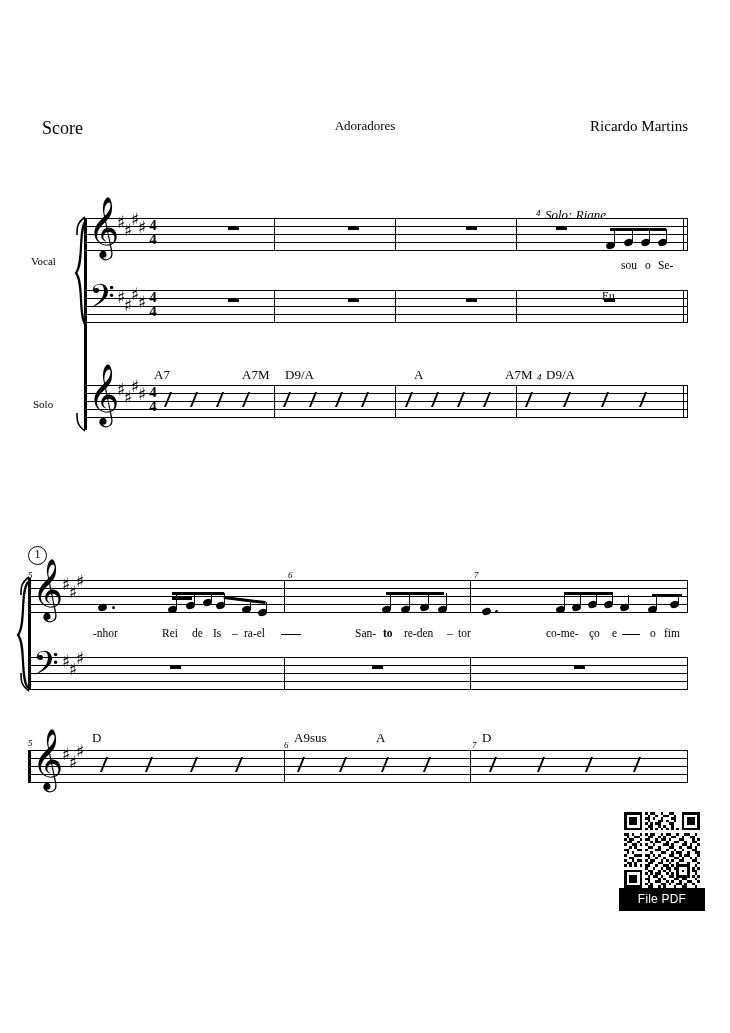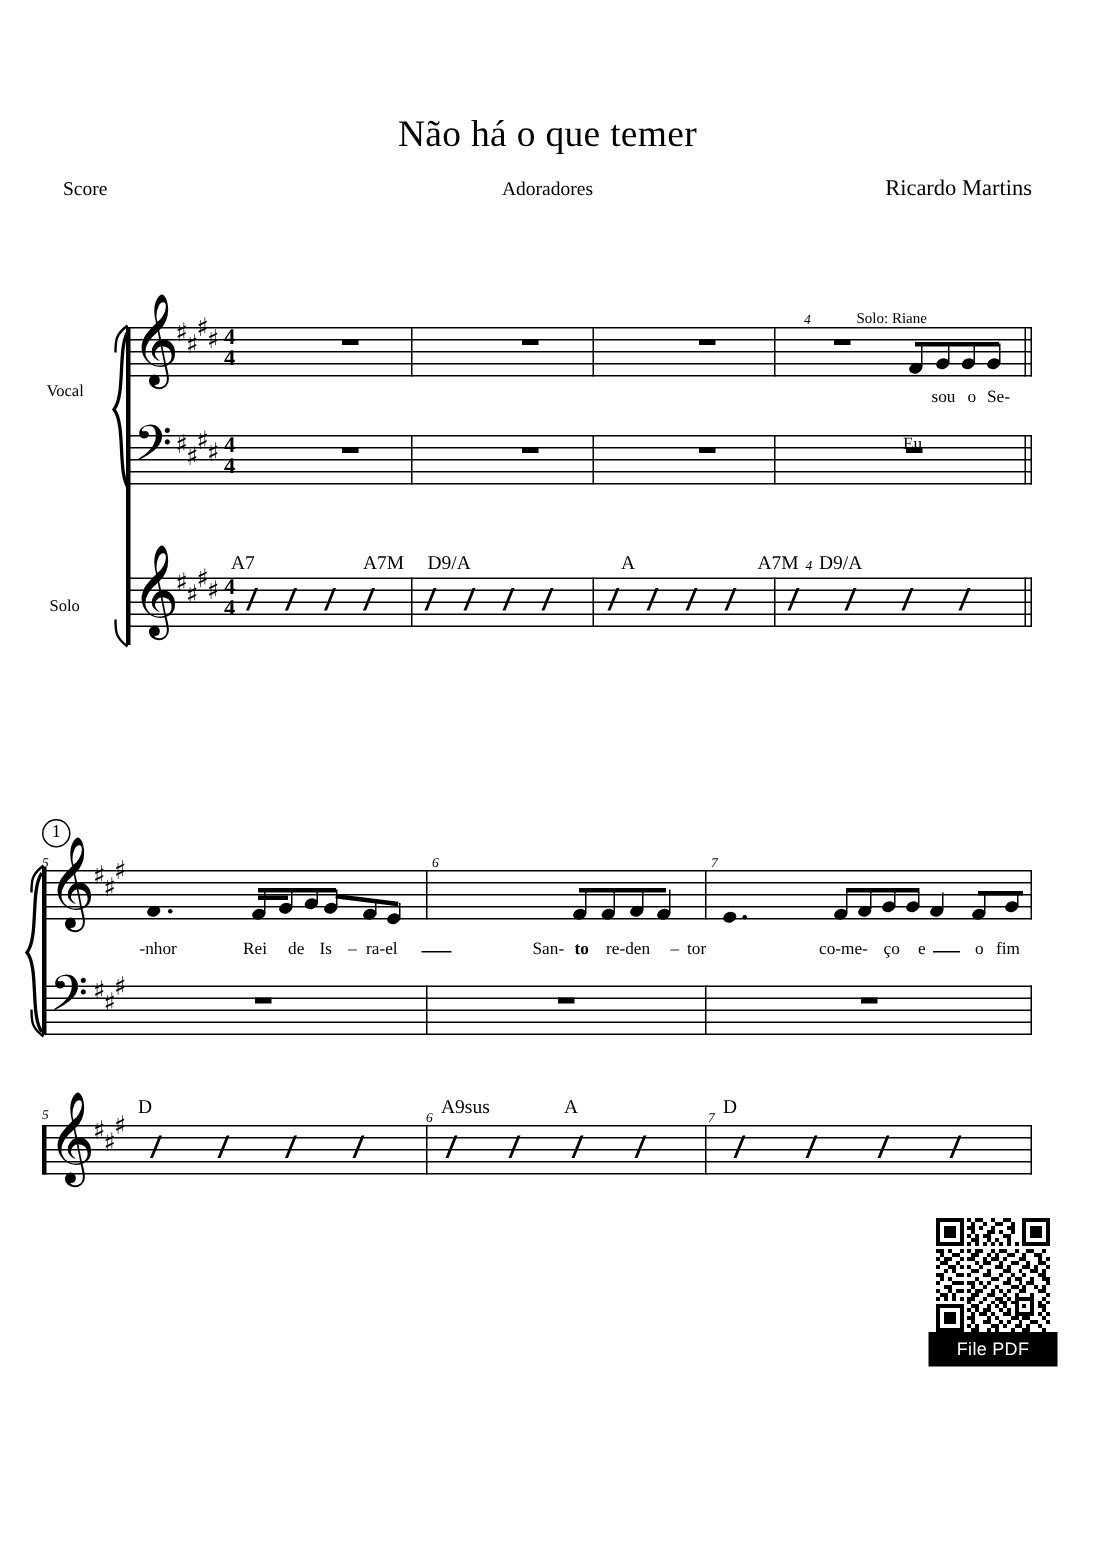--- a/index.html
+++ b/index.html
@@ -25,21 +25,21 @@
     width: 730px;
     text-align: center;
     font-size: 25px;
     font-family: "Liberation Serif", serif;
     letter-spacing: 0.2px;
   }
   .score-label {
     position: absolute;
     top: 118px;
     left: 42px;
-    font-size: 13px;
+    font-size: 18px;
   }
   .subtitle {
     position: absolute;
     top: 118px;
     left: 0;
     width: 730px;
     text-align: center;
     font-size: 13px;
   }
   .composer {
@@ -116,23 +116,23 @@
     font-family: "Liberation Serif", serif;
   }
   .lyric {
     position: absolute;
     font-size: 11.5px;
     font-family: "Liberation Serif", serif;
     white-space: nowrap;
   }
   .direction {
     position: absolute;
-    font-size: 10px;
-    font-family: "Liberation Serif", serif;
-    margin-left: 26px;
+    font-size: 13px;
+    font-style: italic;
+    font-family: "Liberation Serif", serif;
   }
   .part-label {
     position: absolute;
     font-size: 11px;
     font-family: "Liberation Serif", serif;
   }
   .slash {
     position: absolute;
     width: 2px;
     height: 15px;
@@ -202,21 +202,20 @@
     text-align: center;
     padding: 4px 0 5px 0;
     letter-spacing: 0.2px;
   }
 </style>
 </head>
 <body>
 
 <div class="page">
 
-  <div class="title">Não há o que temer</div>
   <div class="score-label">Score</div>
   <div class="subtitle">Adoradores</div>
   <div class="composer">Ricardo Martins</div>
 
   <div>
 
     <div class="part-label" style="left:31px; top:255px;">Vocal</div>
     <div class="part-label" style="left:33px; top:398px;">Solo</div>
 
     <svg class="sysbrace" style="left:72px; top:218px;" width="16" height="110" viewBox="0 0 16 110">

